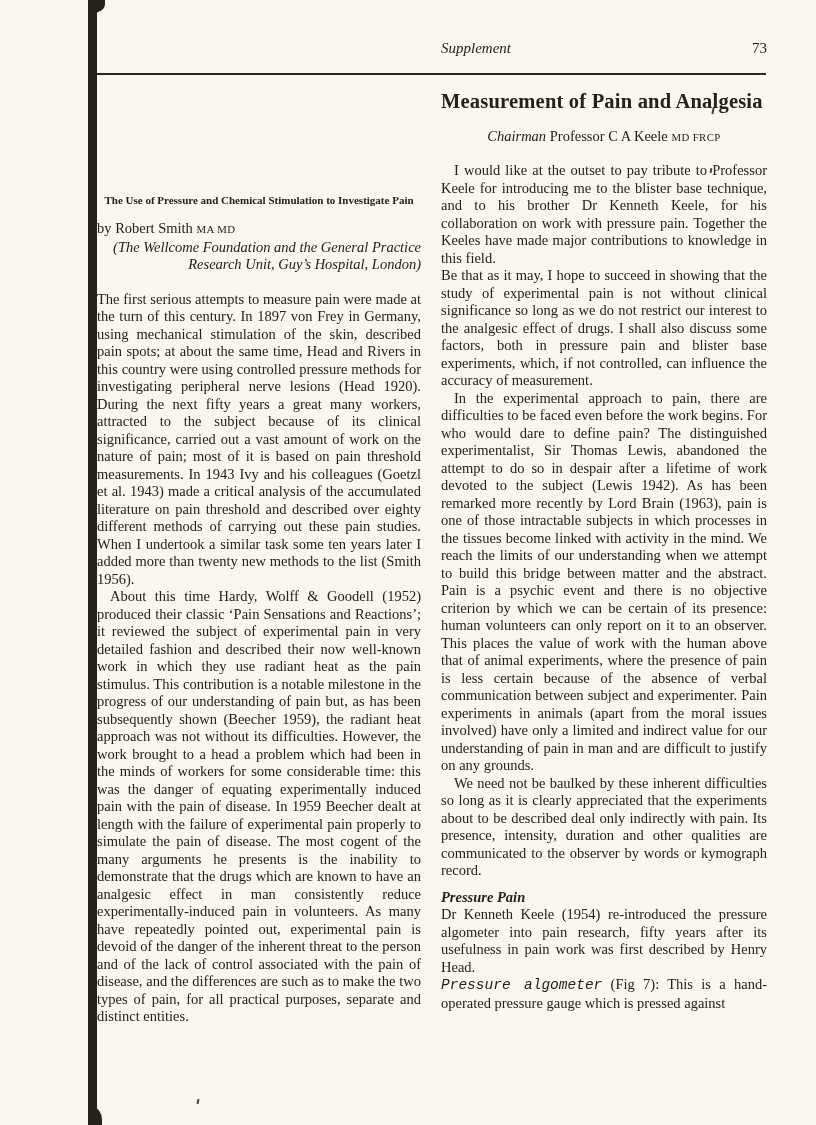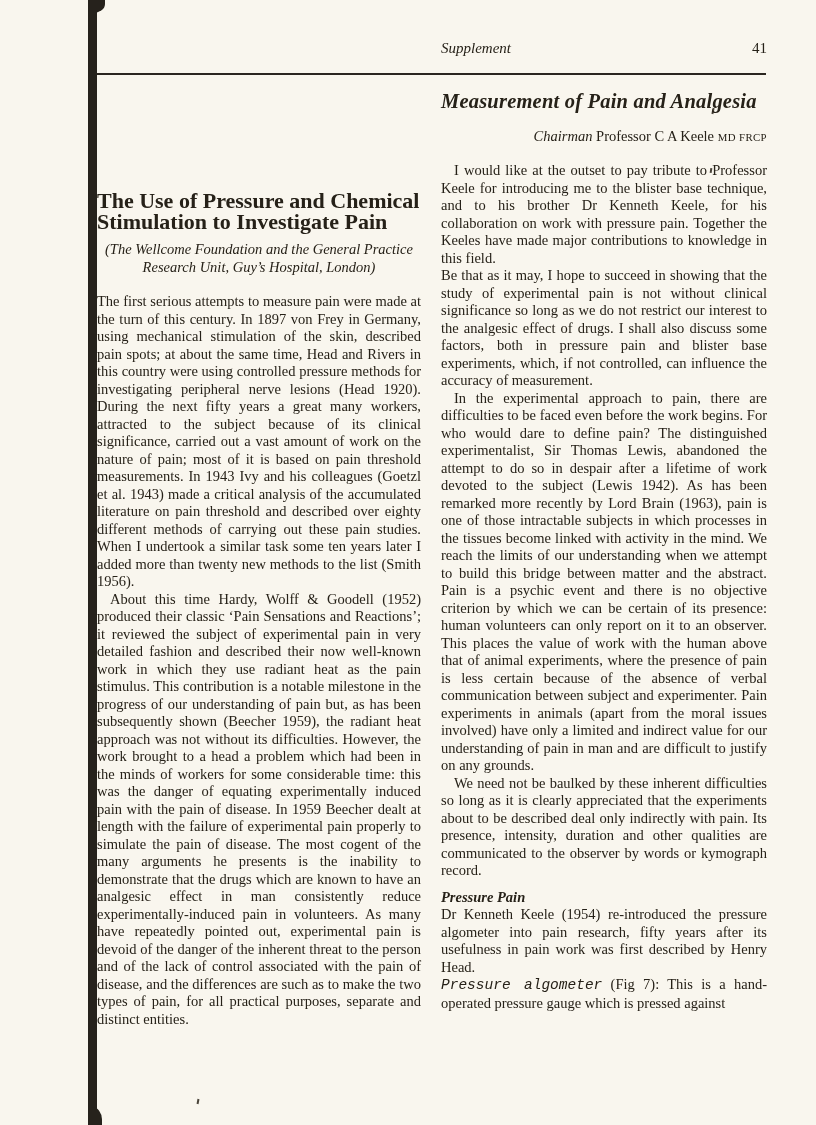--- a/index.html
+++ b/index.html
@@ -26,52 +26,53 @@
   
   .supplement { position: absolute; left: 441px; top: 40px; font-style: italic; font-size: 15px; }
   .pageno { position: absolute; left: 752px; top: 40px; font-size: 15px; }
   .rule { position: absolute; left: 97px; top: 73px; width: 669px; height: 2px; background: #2b2620; }
 
   
   .col { position: absolute; text-align: justify; }
   .col-left  { left: 97px;  top: 190px; width: 324px; }
   .col-right { left: 441px; top: 88px;  width: 326px; }
 
-  .session-title { font-size: 20.5px; font-weight: bold; line-height: 27px; letter-spacing: 0.2px; margin-bottom: 13px; text-align: left; font-style: italic; }
-  .chairman { font-size: 14.5px; margin-bottom: 17px; text-align: right; }
+  .session-title { font-size: 20.5px; font-weight: bold; line-height: 27px; letter-spacing: 0.2px; margin-bottom: 13px; text-align: left; }
+  .chairman { font-size: 14.5px; margin-bottom: 17px; text-align: center; }
   .chairman-label { font-style: italic; }
 
-  .article-title { font-size: 22px; font-weight: bold; line-height: 21px; margin-bottom: 9px; text-align: left; }
+  .article-title { font-size: 11px; font-weight: bold; line-height: 21px; margin-bottom: 9px; text-align: center; }
   .byline { font-size: 14.5px; line-height: 17.5px; text-align: left; }
-  .affiliation { font-style: italic; font-size: 14.5px; line-height: 17.5px; margin-bottom: 17px; text-align: center; }
+  .affiliation { font-style: italic; font-size: 14.5px; line-height: 17.5px; margin-bottom: 17px; text-align: right; }
 
   .body { font-size: 14.5px; line-height: 17.5px; }
   .indent { text-indent: 13px; }
   .sc { font-size: 10.8px; letter-spacing: 0.4px; }
   .italic { font-style: italic; font-family: Liberation Mono, monospace; }
   .section-heading { font-style: italic; font-size: 14.5px; line-height: 17.5px; margin-top: 9px; text-align: left; font-weight: bold; }
 </style>
 </head>
 <body>
 
 <div class="page">
 
   <div class="scan-band"></div>
   <div class="scan-corner-top"></div>
   <div class="scan-corner-bottom"></div>
   <div class="speck speck-a"></div>
   <div class="speck speck-b"></div>
   <div class="speck speck-c"></div>
 
   <div class="supplement">Supplement</div>
-  <div class="pageno">41</div>
+  <div class="pageno">73</div>
   <div class="rule"></div>
 
   <div class="col col-left">
     <h2 class="article-title">The Use of Pressure and Chemical Stimulation to Investigate Pain</h2>
+    <p class="byline"><span>by Robert Smith </span><span class="sc">MA MD</span></p>
     <p class="affiliation">(The Wellcome Foundation and the General Practice Research Unit, Guy’s Hospital, London)</p>
     <p class="body">The first serious attempts to measure pain were made at the turn of this century. In 1897 von Frey in Germany, using mechanical stimulation of the skin, described pain spots; at about the same time, Head and Rivers in this country were using controlled pressure methods for investigating peripheral nerve lesions (Head 1920). During the next fifty years a great many workers, attracted to the subject because of its clinical significance, carried out a vast amount of work on the nature of pain; most of it is based on pain threshold measurements. In 1943 Ivy and his colleagues (Goetzl et al. 1943) made a critical analysis of the accumulated literature on pain threshold and described over eighty different methods of carrying out these pain studies. When I undertook a similar task some ten years later I added more than twenty new methods to the list (Smith 1956).</p>
     <p class="body indent">About this time Hardy, Wolff &amp; Goodell (1952) produced their classic ‘Pain Sensations and Reactions’; it reviewed the subject of experimental pain in very detailed fashion and described their now well-known work in which they use radiant heat as the pain stimulus. This contribution is a notable milestone in the progress of our understanding of pain but, as has been subsequently shown (Beecher 1959), the radiant heat approach was not without its difficulties. However, the work brought to a head a problem which had been in the minds of workers for some considerable time: this was the danger of equating experimentally induced pain with the pain of disease. In 1959 Beecher dealt at length with the failure of experimental pain properly to simulate the pain of disease. The most cogent of the many arguments he presents is the inability to demonstrate that the drugs which are known to have an analgesic effect in man consistently reduce experimentally-induced pain in volunteers. As many have repeatedly pointed out, experimental pain is devoid of the danger of the inherent threat to the person and of the lack of control associated with the pain of disease, and the differences are such as to make the two types of pain, for all practical purposes, separate and distinct entities.</p>
   </div>
 
   <div class="col col-right">
     <h1 class="session-title">Measurement of Pain and Analgesia</h1>
     <p class="chairman"><span class="chairman-label">Chairman</span><span> Professor C A Keele </span><span class="sc">MD FRCP</span></p>
     <p class="body indent">I would like at the outset to pay tribute to Professor Keele for introducing me to the blister base technique, and to his brother Dr Kenneth Keele, for his collaboration on work with pressure pain. Together the Keeles have made major contributions to knowledge in this field.</p>
     <p class="body">Be that as it may, I hope to succeed in showing that the study of experimental pain is not without clinical significance so long as we do not restrict our interest to the analgesic effect of drugs. I shall also discuss some factors, both in pressure pain and blister base experiments, which, if not controlled, can influence the accuracy of measurement.</p>

